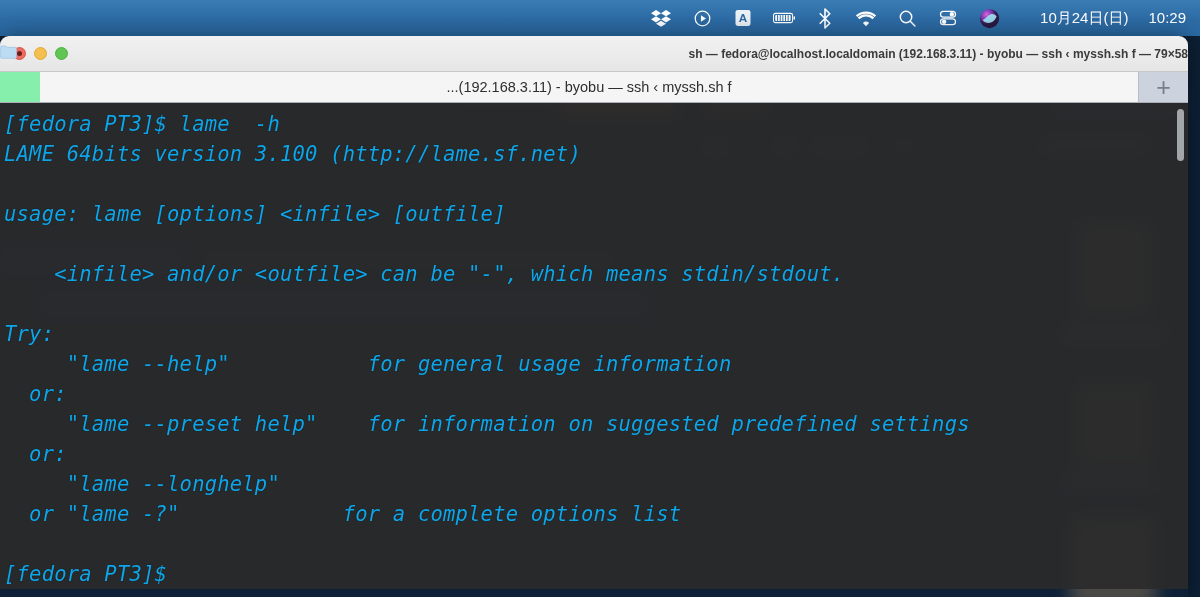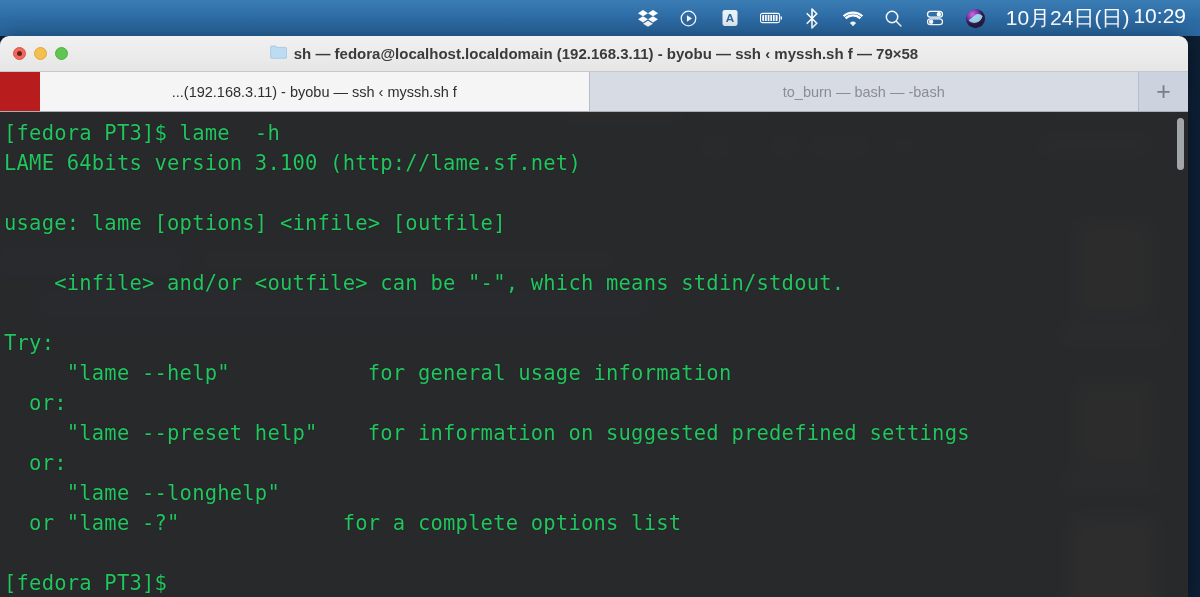--- a/index.html
+++ b/index.html
@@ -25,22 +25,22 @@
   #menubar{
     position:absolute; left:0; top:0; width:1200px; height:36px;
     background:linear-gradient(180deg,#3a7cb4 0%,#2d6ba5 55%,#2a6ba6 100%);
     display:flex; align-items:center; justify-content:flex-end;
     padding-right:14px; color:#fff;
   }
   #menubar .tray{ display:flex; align-items:center; gap:19px; }
   .mb-icon{ display:flex; align-items:center; justify-content:center;
             width:22px; height:22px; color:#fff; }
   .mb-icon svg{ display:block; }
-  #clock{ font-size:21px; letter-spacing:0px; 
-          display:flex; gap:4px; white-space:nowrap; }
+  #clock{ font-size:15px; letter-spacing:0px; margin-left:21px;
+          display:flex; gap:20px; white-space:nowrap; }
 
   
   #term-window{
     position:absolute; left:0; top:36px; width:1188px; height:561px;
     border-radius:9px 9px 0 0;
     overflow:hidden;
     box-shadow:0 0 22px rgba(0,0,0,.45);
   }
   #titlebar{
     position:relative; height:36px;
@@ -51,30 +51,30 @@
   #lights{ display:flex; gap:8px; margin-left:13px; }
   .light{ width:13px; height:13px; border-radius:50%; position:relative; }
   .light.red{ background:#ec6a5f; border:.5px solid #dd5348; }
   .light.red::after{ content:""; position:absolute; left:50%; top:50%;
       width:5px; height:5px; margin:-2.5px 0 0 -2.5px;
       border-radius:50%; background:#6b1f18; }
   .light.yellow{ background:#f3bf4f; border:.5px solid #e0a93b; }
   .light.green{ background:#61c554; border:.5px solid #4fb144; }
   #win-title{
     position:absolute; left:0; right:0; text-align:center;
-    font-size:15px; font-weight:bold; color:#3b3b3b;
-    display:flex; align-items:center; justify-content:center; gap:7px;
+    font-size:12px; font-weight:bold; color:#3b3b3b;
+    display:flex; align-items:center; justify-content:space-between; gap:7px;
     pointer-events:none;
   }
   #folder-icon{ display:inline-block; }
 
   
   #tabbar{
-    height:40px; display:flex; align-items:stretch;
-    background:#b91c1c;
+    height:31px; display:flex; align-items:stretch;
+    background:#86efac;
     border-bottom:1px solid #a9aeb8;
     padding-left:40px;
   }
   .tab{
     flex:1 1 0; display:flex; align-items:center; justify-content:center;
     font-size:14.5px; color:#8b8d92; white-space:nowrap; overflow:hidden;
     border-right:1px solid #b7bdc8;
     background:#d7dbe4;
   }
   .tab.active{
@@ -91,24 +91,25 @@
     height:486px;
     background:rgba(42,42,42,.90);
     overflow:hidden;
   }
   #term-text{
     position:absolute; left:0; top:0; right:0; bottom:0;
     padding:6px 0 0 4px;
     font-family:"DejaVu Sans Mono","Liberation Mono",monospace;
     font-size:20.5px;
     line-height:30px;
-    color:#22c55e;
+    color:#0ea5e9;
     white-space:pre;
     letter-spacing:.2px;
     text-shadow:0 0 1px rgba(0,0,0,.55);
+    font-style:italic;
   }
   #scrollbar{
     position:absolute; right:4px; top:6px;
     width:7px; height:52px; border-radius:4px;
     background:rgba(195,197,200,.80);
   }
 </style>
 </head>
 <body>
 
@@ -242,23 +243,20 @@
         </svg>
       </span>
       <span>sh — fedora@localhost.localdomain (192.168.3.11) - byobu — ssh ‹ myssh.sh f — 79×58</span>
     </div>
   </div>
 
   <div id="tabbar">
     <div class="tab active">
       <span>...(192.168.3.11) - byobu — ssh ‹ myssh.sh f</span>
     </div>
-    <div class="tab">
-      <span>to_burn — bash — -bash</span>
-    </div>
     <div id="newtab">
       <span>+</span>
     </div>
   </div>
 
   <div id="term-body">
     <pre id="term-text">[fedora PT3]$ lame  -h
 LAME 64bits version 3.100 (http://lame.sf.net)
 
 usage: lame [options] &lt;infile&gt; [outfile]

